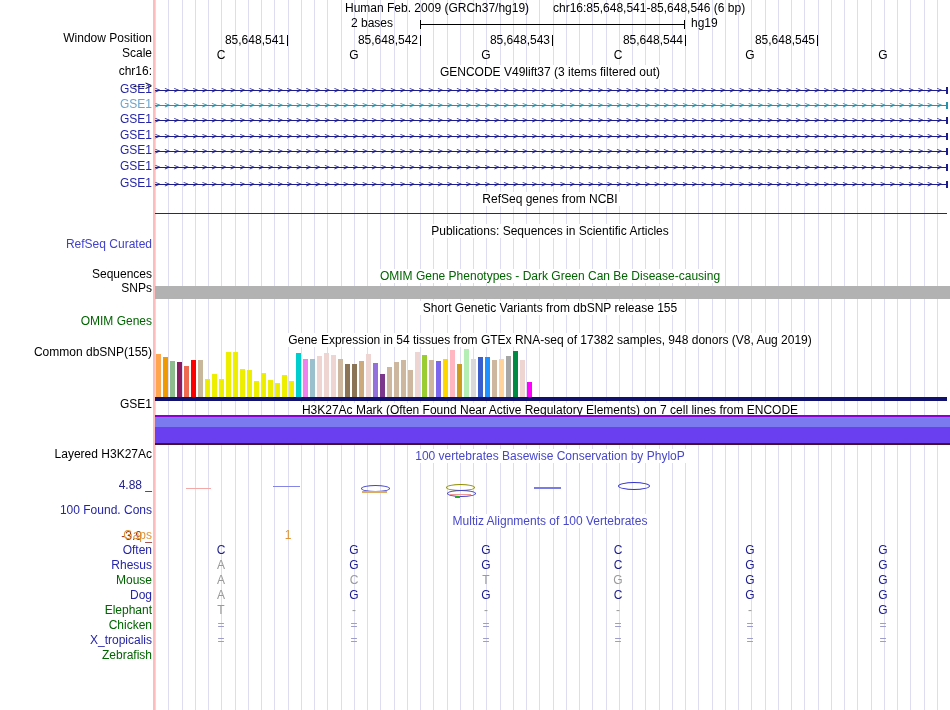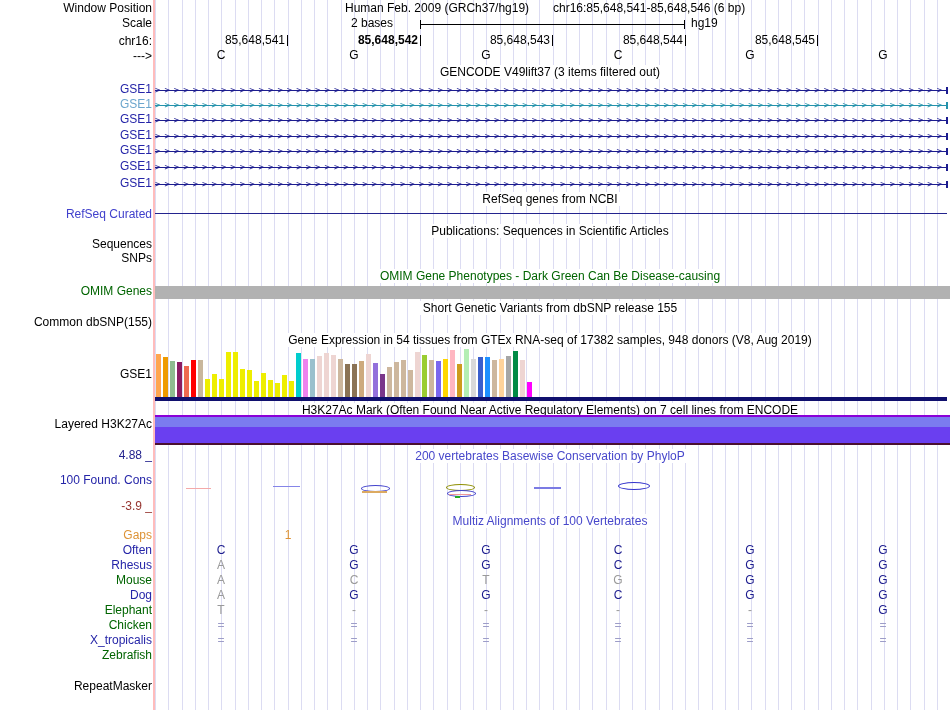--- a/index.html
+++ b/index.html
@@ -5,21 +5,21 @@
   html,body{margin:0;padding:0;background:#fff;}
   #canvas{position:relative;width:950px;height:710px;background:#fff;overflow:hidden;
           font-family:"Liberation Sans",sans-serif;font-size:12px;color:#000;}
   .abs{position:absolute;white-space:nowrap;font-size:12px;line-height:13px;}
   .right{text-align:center;}
   .grid{position:absolute;left:155px;top:0;width:795px;height:710px;
         background:repeating-linear-gradient(to right,#dcdcf2 0 1px,transparent 1px 13.25px);}
   .pink-line{position:absolute;left:153px;top:0;width:2px;height:710px;background:#ffbcbc;}
   .title{left:155px;width:790px;text-align:center;}
   .title span{background:#fff;padding:0 3px;}
-  .lbl{left:0;width:152px;text-align:right;}
+  .lbl{left:0;width:152px;text-align:right;margin-top:30px;}
   .hline{height:1px;}
 </style>
 </head>
 <body>
 
 <div id="canvas">
   <div class="grid"></div>
   <div class="pink-line"></div>
 
   <div class="abs lbl" style="top:2px">Window Position</div>
@@ -58,30 +58,30 @@
   <div class="abs" style="left:155px;top:397px;width:792px;height:4px;background:#10106e"></div>
 
   <div class="abs title" style="top:404px"><span>H3K27Ac Mark (Often Found Near Active Regulatory Elements) on 7 cell lines from ENCODE</span></div>
   <div class="abs lbl" style="top:418px">Layered H3K27Ac</div>
   <div class="abs" style="left:155px;top:415px;width:795px;height:2px;background:#8b00d8"></div>
   <div class="abs" style="left:155px;top:417px;width:795px;height:10px;background:#7b7bef"></div>
   <div class="abs" style="left:155px;top:427px;width:795px;height:16px;background:#6a3ff0"></div>
   <div class="abs" style="left:155px;top:443px;width:795px;height:2px;background:#4a1030"></div>
 
   <div class="abs lbl" style="top:449px;color:#23238e">4.88 _</div>
-  <div class="abs title" style="top:450px;color:#4747cb"><span>200 vertebrates Basewise Conservation by PhyloP</span></div>
+  <div class="abs title" style="top:450px;color:#4747cb"><span>100 vertebrates Basewise Conservation by PhyloP</span></div>
   <div class="abs lbl" style="top:474px;color:#2525a8">100 Found. Cons</div>
   <div class="abs lbl" style="top:500px;color:#95342f">-3.9 _</div>
 
   <div class="abs title" style="top:515px;color:#4747cb"><span>Multiz Alignments of 100 Vertebrates</span></div>
 
   <div class="abs lbl" style="top:680px">RepeatMasker</div>
 <div class="abs" style="left: 205px; top: 34px; width: 80px; text-align: right;">85,648,541</div>
     <div class="abs" style="left: 287px; top: 35px; width: 1px; height: 11px; background: rgb(0, 0, 0);"></div>
-    <div class="abs" style="left: 338px; top: 34px; width: 80px; text-align: right; font-weight: bold;">85,648,542</div>
+    <div class="abs" style="left: 338px; top: 34px; width: 80px; text-align: right;">85,648,542</div>
     <div class="abs" style="left: 420px; top: 35px; width: 1px; height: 11px; background: rgb(0, 0, 0);"></div>
     <div class="abs" style="left: 470px; top: 34px; width: 80px; text-align: right;">85,648,543</div>
     <div class="abs" style="left: 552px; top: 35px; width: 1px; height: 11px; background: rgb(0, 0, 0);"></div>
     <div class="abs" style="left: 603px; top: 34px; width: 80px; text-align: right;">85,648,544</div>
     <div class="abs" style="left: 685px; top: 35px; width: 1px; height: 11px; background: rgb(0, 0, 0);"></div>
     <div class="abs" style="left: 735px; top: 34px; width: 80px; text-align: right;">85,648,545</div>
     <div class="abs" style="left: 817px; top: 35px; width: 1px; height: 11px; background: rgb(0, 0, 0);"></div>
     <div class="abs" style="left: 214px; top: 49px; width: 14px; text-align: center;">C</div>
     <div class="abs" style="left: 347px; top: 49px; width: 14px; text-align: center;">G</div>
     <div class="abs" style="left: 479px; top: 49px; width: 14px; text-align: center;">G</div>

